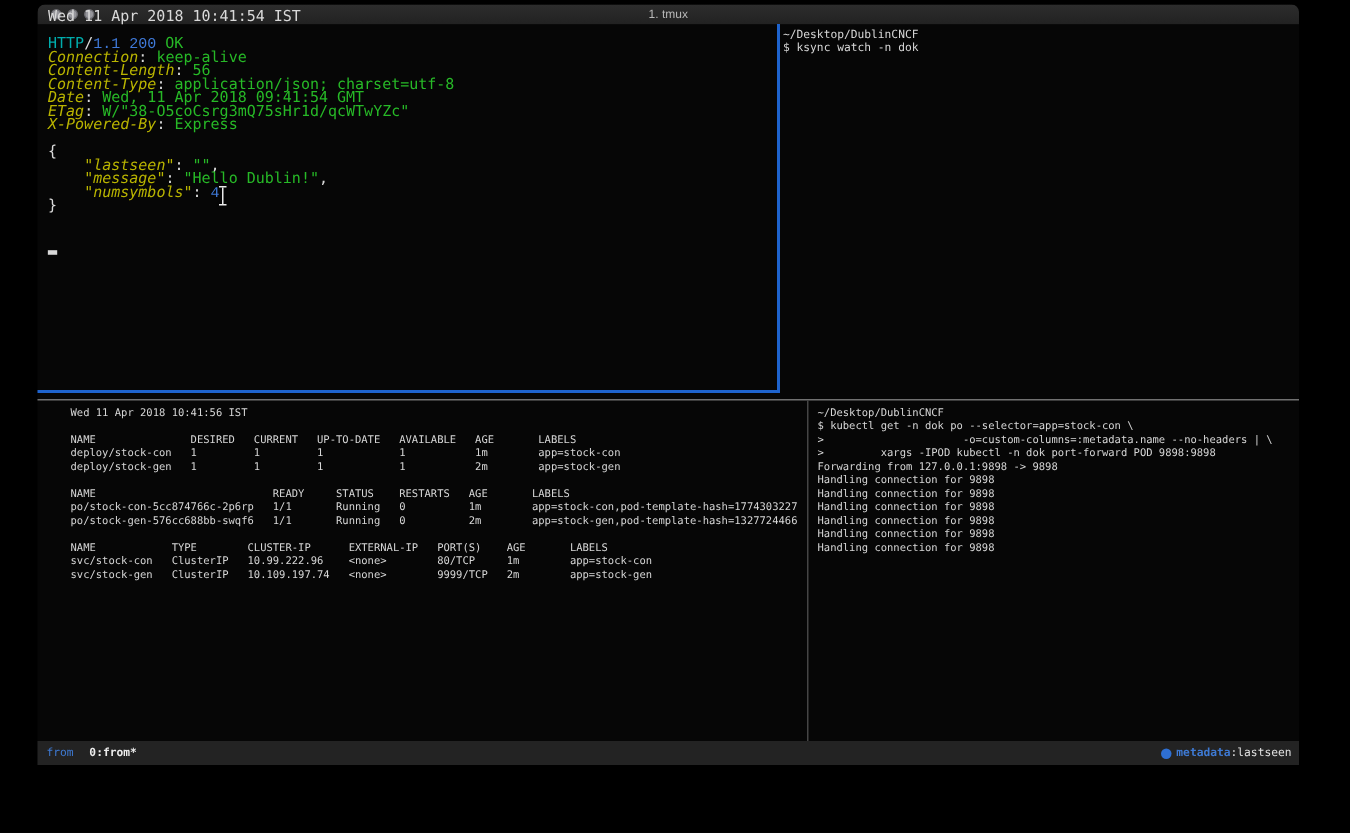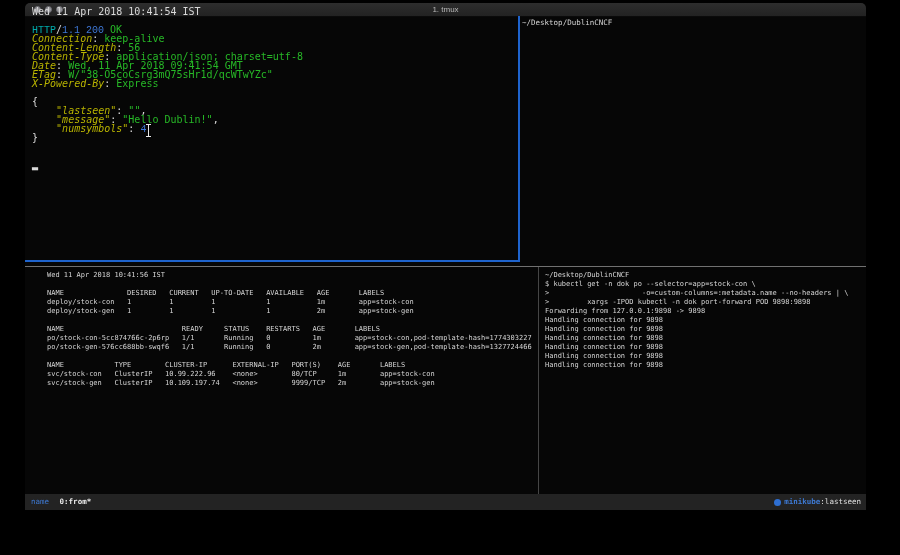--- a/index.html
+++ b/index.html
@@ -26,21 +26,21 @@
   .pane{position:absolute;white-space:pre;}
   .tl{height:9px;line-height:9px;}
   .pane-topleft{left:7px;top:4px;width:486px;font-size:10px;}
   .pane-topright{left:497px;top:15px;width:340px;font-size:7.5px;color:#d6d6d6;}
   .pane-bottomleft{left:22px;top:268px;width:506px;font-size:7px;color:#d6d6d6;}
   .pane-bottomright{left:520px;top:268px;width:318px;font-size:7px;color:#d6d6d6;}
   
   .c-w{color:#d9d9d9;}
   .c-ye{color:#b9b400;font-style:italic;}
   .c-gr{color:#27b927;}
-  .c-cy{color:#00adad;font-family:Liberation Mono, monospace;}
+  .c-cy{color:#00adad;}
   .c-bl{color:#3f79d8;font-family:Liberation Mono, monospace;}
   .c-cur{color:#d9d9d9;}
   
   .div-v-blue{position:absolute;left:493px;top:13px;width:2px;height:244px;background:#1e63cd;}
   .div-h-blue{position:absolute;left:0px;top:257px;width:495px;height:2px;background:#1e63cd;}
   .div-h-gray{position:absolute;left:0px;top:263px;width:841px;height:1px;background:#707070;}
   .div-v-gray{position:absolute;left:513px;top:264px;width:1px;height:227px;background:#454545;}
   
   .statusbar{
     position:absolute;left:0;top:491px;width:841px;height:16px;background:#232323;
@@ -68,42 +68,42 @@
     <div class="lights">
       <span class="light"></span>
       <span class="light"></span>
       <span class="light"></span>
     </div>
     <div class="wtitle">1. tmux</div>
   </div>
 
   <div class="pane pane-topleft"><div class="tl"><span class="c-w">Wed 11 Apr 2018 10:41:54 IST</span></div><div class="tl">&nbsp;</div><div class="tl"><span class="c-cy">HTTP</span><span class="c-w">/</span><span class="c-bl">1.1 200 </span><span class="c-gr">OK</span></div><div class="tl"><span class="c-ye">Connection</span><span class="c-w">: </span><span class="c-gr">keep-alive</span></div><div class="tl"><span class="c-ye">Content-Length</span><span class="c-w">: </span><span class="c-gr">56</span></div><div class="tl"><span class="c-ye">Content-Type</span><span class="c-w">: </span><span class="c-gr">application/json; charset=utf-8</span></div><div class="tl"><span class="c-ye">Date</span><span class="c-w">: </span><span class="c-gr">Wed, 11 Apr 2018 09:41:54 GMT</span></div><div class="tl"><span class="c-ye">ETag</span><span class="c-w">: </span><span class="c-gr">W/"38-O5coCsrg3mQ75sHr1d/qcWTwYZc"</span></div><div class="tl"><span class="c-ye">X-Powered-By</span><span class="c-w">: </span><span class="c-gr">Express</span></div><div class="tl">&nbsp;</div><div class="tl"><span class="c-w">{</span></div><div class="tl"><span class="c-w">    </span><span class="c-ye">"lastseen"</span><span class="c-w">: </span><span class="c-gr">""</span><span class="c-w">,</span></div><div class="tl"><span class="c-w">    </span><span class="c-ye">"message"</span><span class="c-w">: </span><span class="c-gr">"Hello Dublin!"</span><span class="c-w">,</span></div><div class="tl"><span class="c-w">    </span><span class="c-ye">"numsymbols"</span><span class="c-w">: </span><span class="c-bl">4</span></div><div class="tl"><span class="c-w">}</span></div><div class="tl">&nbsp;</div><div class="tl">&nbsp;</div><div class="tl"><span class="c-cur">▂</span></div></div>
 
-  <div class="pane pane-topright"><div class="tl">~/Desktop/DublinCNCF</div></div>
+  <div class="pane pane-topright"><div class="tl">~/Desktop/DublinCNCF</div><div class="tl">$ ksync watch -n dok</div></div>
 
   <div class="div-v-blue"></div>
   <div class="div-h-blue"></div>
   <div class="div-h-gray"></div>
   <div class="div-v-gray"></div>
 
   <div class="pane pane-bottomleft"><div class="tl">Wed 11 Apr 2018 10:41:56 IST</div><div class="tl">&nbsp;</div><div class="tl">NAME               DESIRED   CURRENT   UP-TO-DATE   AVAILABLE   AGE       LABELS</div><div class="tl">deploy/stock-con   1         1         1            1           1m        app=stock-con</div><div class="tl">deploy/stock-gen   1         1         1            1           2m        app=stock-gen</div><div class="tl">&nbsp;</div><div class="tl">NAME                            READY     STATUS    RESTARTS   AGE       LABELS</div><div class="tl">po/stock-con-5cc874766c-2p6rp   1/1       Running   0          1m        app=stock-con,pod-template-hash=1774303227</div><div class="tl">po/stock-gen-576cc688bb-swqf6   1/1       Running   0          2m        app=stock-gen,pod-template-hash=1327724466</div><div class="tl">&nbsp;</div><div class="tl">NAME            TYPE        CLUSTER-IP      EXTERNAL-IP   PORT(S)    AGE       LABELS</div><div class="tl">svc/stock-con   ClusterIP   10.99.222.96    &lt;none&gt;        80/TCP     1m        app=stock-con</div><div class="tl">svc/stock-gen   ClusterIP   10.109.197.74   &lt;none&gt;        9999/TCP   2m        app=stock-gen</div></div>
 
   <div class="pane pane-bottomright"><div class="tl">~/Desktop/DublinCNCF</div><div class="tl">$ kubectl get -n dok po --selector=app=stock-con \</div><div class="tl">&gt;                      -o=custom-columns=:metadata.name --no-headers | \</div><div class="tl">&gt;         xargs -IPOD kubectl -n dok port-forward POD 9898:9898</div><div class="tl">Forwarding from 127.0.0.1:9898 -&gt; 9898</div><div class="tl">Handling connection for 9898</div><div class="tl">Handling connection for 9898</div><div class="tl">Handling connection for 9898</div><div class="tl">Handling connection for 9898</div><div class="tl">Handling connection for 9898</div><div class="tl">Handling connection for 9898</div></div>
 
   <div class="ibeam">
     <div class="capt"></div>
       <div class="stem"></div>
       <div class="capb"></div>
   </div>
 
   <div class="statusbar">
     <div class="status-left">
-      <span class="s-session">name</span>
+      <span class="s-session">from</span>
       <span class="s-window">0:from*</span>
     </div>
     <div class="status-right">
       <span class="k8s-dot"></span>
-      <span class="s-context">minikube</span>
+      <span class="s-context">metadata</span>
       <span class="s-namespace">:lastseen</span>
     </div>
   </div>
 
 </div>
 
 </body></html>

